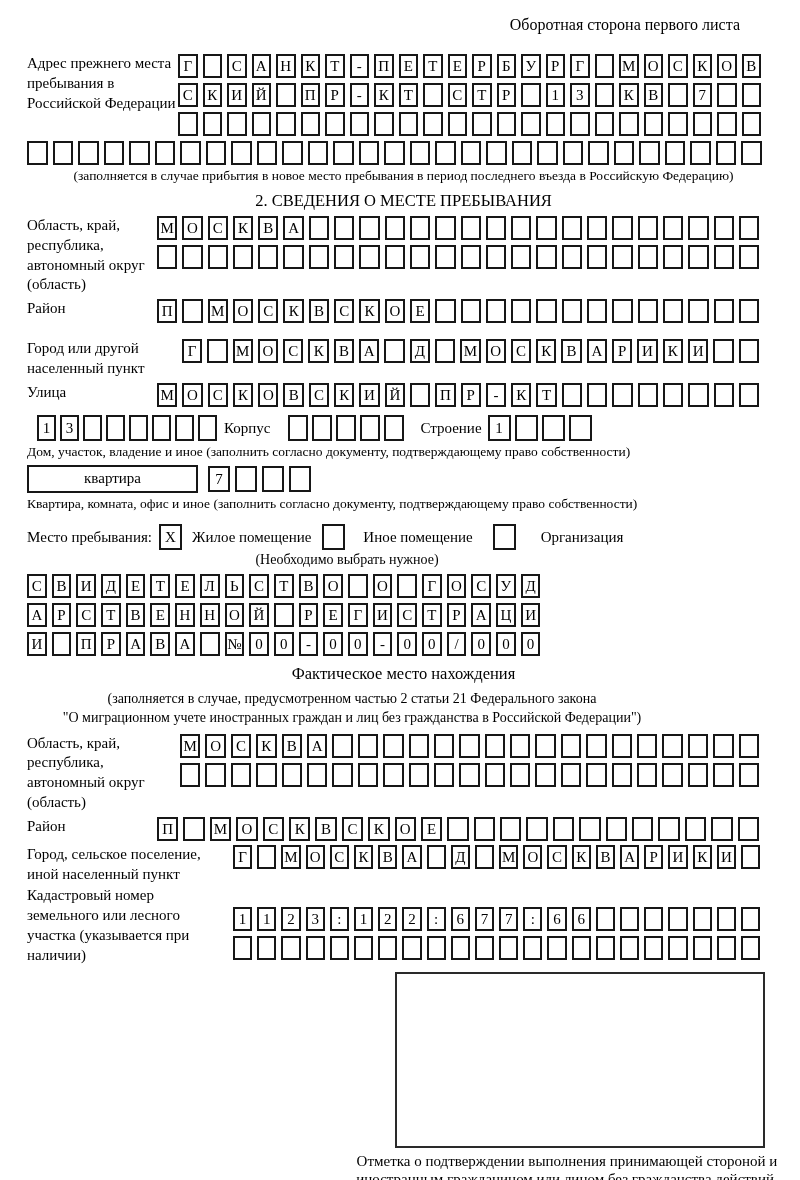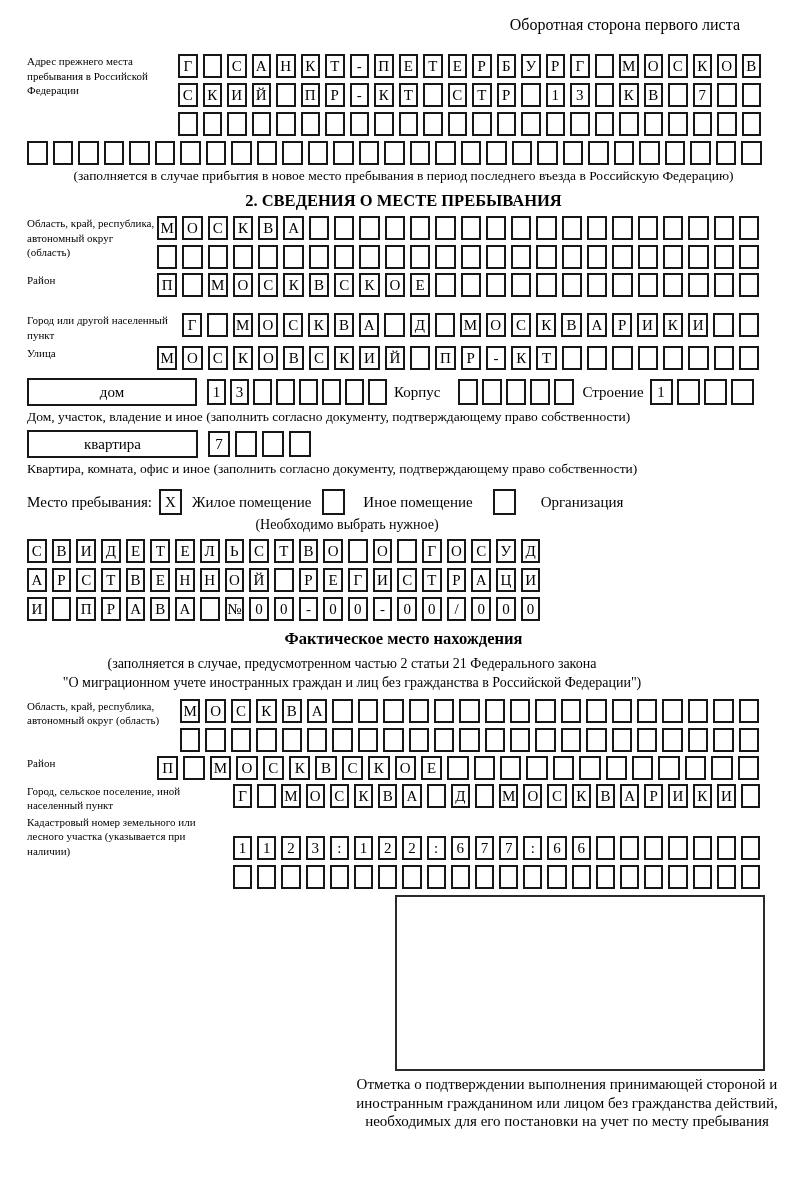--- a/index.html
+++ b/index.html
@@ -7,39 +7,39 @@
   body {
     width: 800px; height: 1180px; overflow: hidden;
     background: #ffffff; color: #000;
     font-family: "Liberation Serif", serif;
   }
   .page { padding: 10px 20px 0 27px; }
 
   .header-note { text-align: right; font-size: 16px; padding-right: 40px; margin-top: 6px; }
 
   .row { display: flex; align-items: flex-start; }
-  .label { font-size: 11px; line-height: 1.32; flex-shrink: 0; }
+  .label { font-size: 15px; line-height: 1.32; flex-shrink: 0; }
 
   .grid { display: flex; flex-direction: column; gap: 5px; }
   .cells { display: flex; gap: 5px; }
   .cell {
     flex-shrink: 0; height: 24px; border: 2px solid #171717;
     font-size: 15px; line-height: 20px; text-align: center; background: #fff;
   }
   .cw195 .cell { width: 19.5px; }
   .cw197 .cell { width: 19.7px; }
   .cw203 .cell { width: 20.3px; }
   .cw204 .cell { width: 20.4px; }
   .cw205 .cell { width: 20.5px; }
   .cw214 .cell { width: 21.4px; }
   .cw192 .cell { width: 19.2px; }
 
   .caption { font-size: 13.5px; }
   .center { text-align: center; }
-  .bold-title { font-size: 16.5px; font-weight: bold; text-align: center; }
+  .bold-title { font-size: 16.5px; font-weight: normal; text-align: center; }
 
   .named-box {
     border: 2px solid #171717; height: 28px;
     display: flex; align-items: center; justify-content: center;
     font-size: 15px; flex-shrink: 0;
   }
   .house-cells, .korpus-cells, .stroenie-cells { gap: 4px; }
   .house-cells .cell  { width: 19px; height: 26px; line-height: 22px; }
   .korpus-cells .cell { width: 20px; height: 26px; line-height: 22px; }
   .stroenie-cells .cell { width: 23px; height: 26px; line-height: 22px; }
@@ -329,40 +329,39 @@
         <span class="cell"></span>
         <span class="cell"></span>
         <span class="cell"></span>
         <span class="cell"></span>
         <span class="cell"></span>
         <span class="cell"></span>
       </div>
   </div>
 
   <div class="row" style="margin-top:8px; align-items:center">
-    <div class="named-box" style="width:170px">дом</div>
     <div class="cells house-cells" style="margin-left:10px">
         <span class="cell">1</span>
         <span class="cell">3</span>
         <span class="cell"></span>
         <span class="cell"></span>
         <span class="cell"></span>
         <span class="cell"></span>
         <span class="cell"></span>
         <span class="cell"></span>
       </div>
     <div class="inline-label" style="margin-left:7px">Корпус</div>
     <div class="cells korpus-cells" style="margin-left:18px">
         <span class="cell"></span>
         <span class="cell"></span>
         <span class="cell"></span>
         <span class="cell"></span>
         <span class="cell"></span>
       </div>
-    <div class="inline-label" style="margin-left:8px">Строение</div>
+    <div class="inline-label" style="margin-left:16px">Строение</div>
     <div class="cells stroenie-cells" style="margin-left:6px">
         <span class="cell">1</span>
         <span class="cell"></span>
         <span class="cell"></span>
         <span class="cell"></span>
       </div>
   </div>
   <div class="caption" style="margin-top:3px">Дом, участок, владение и иное (заполнить согласно документу, подтверждающему право собственности)</div>
 
   <div class="row" style="margin-top:5px; align-items:center">

